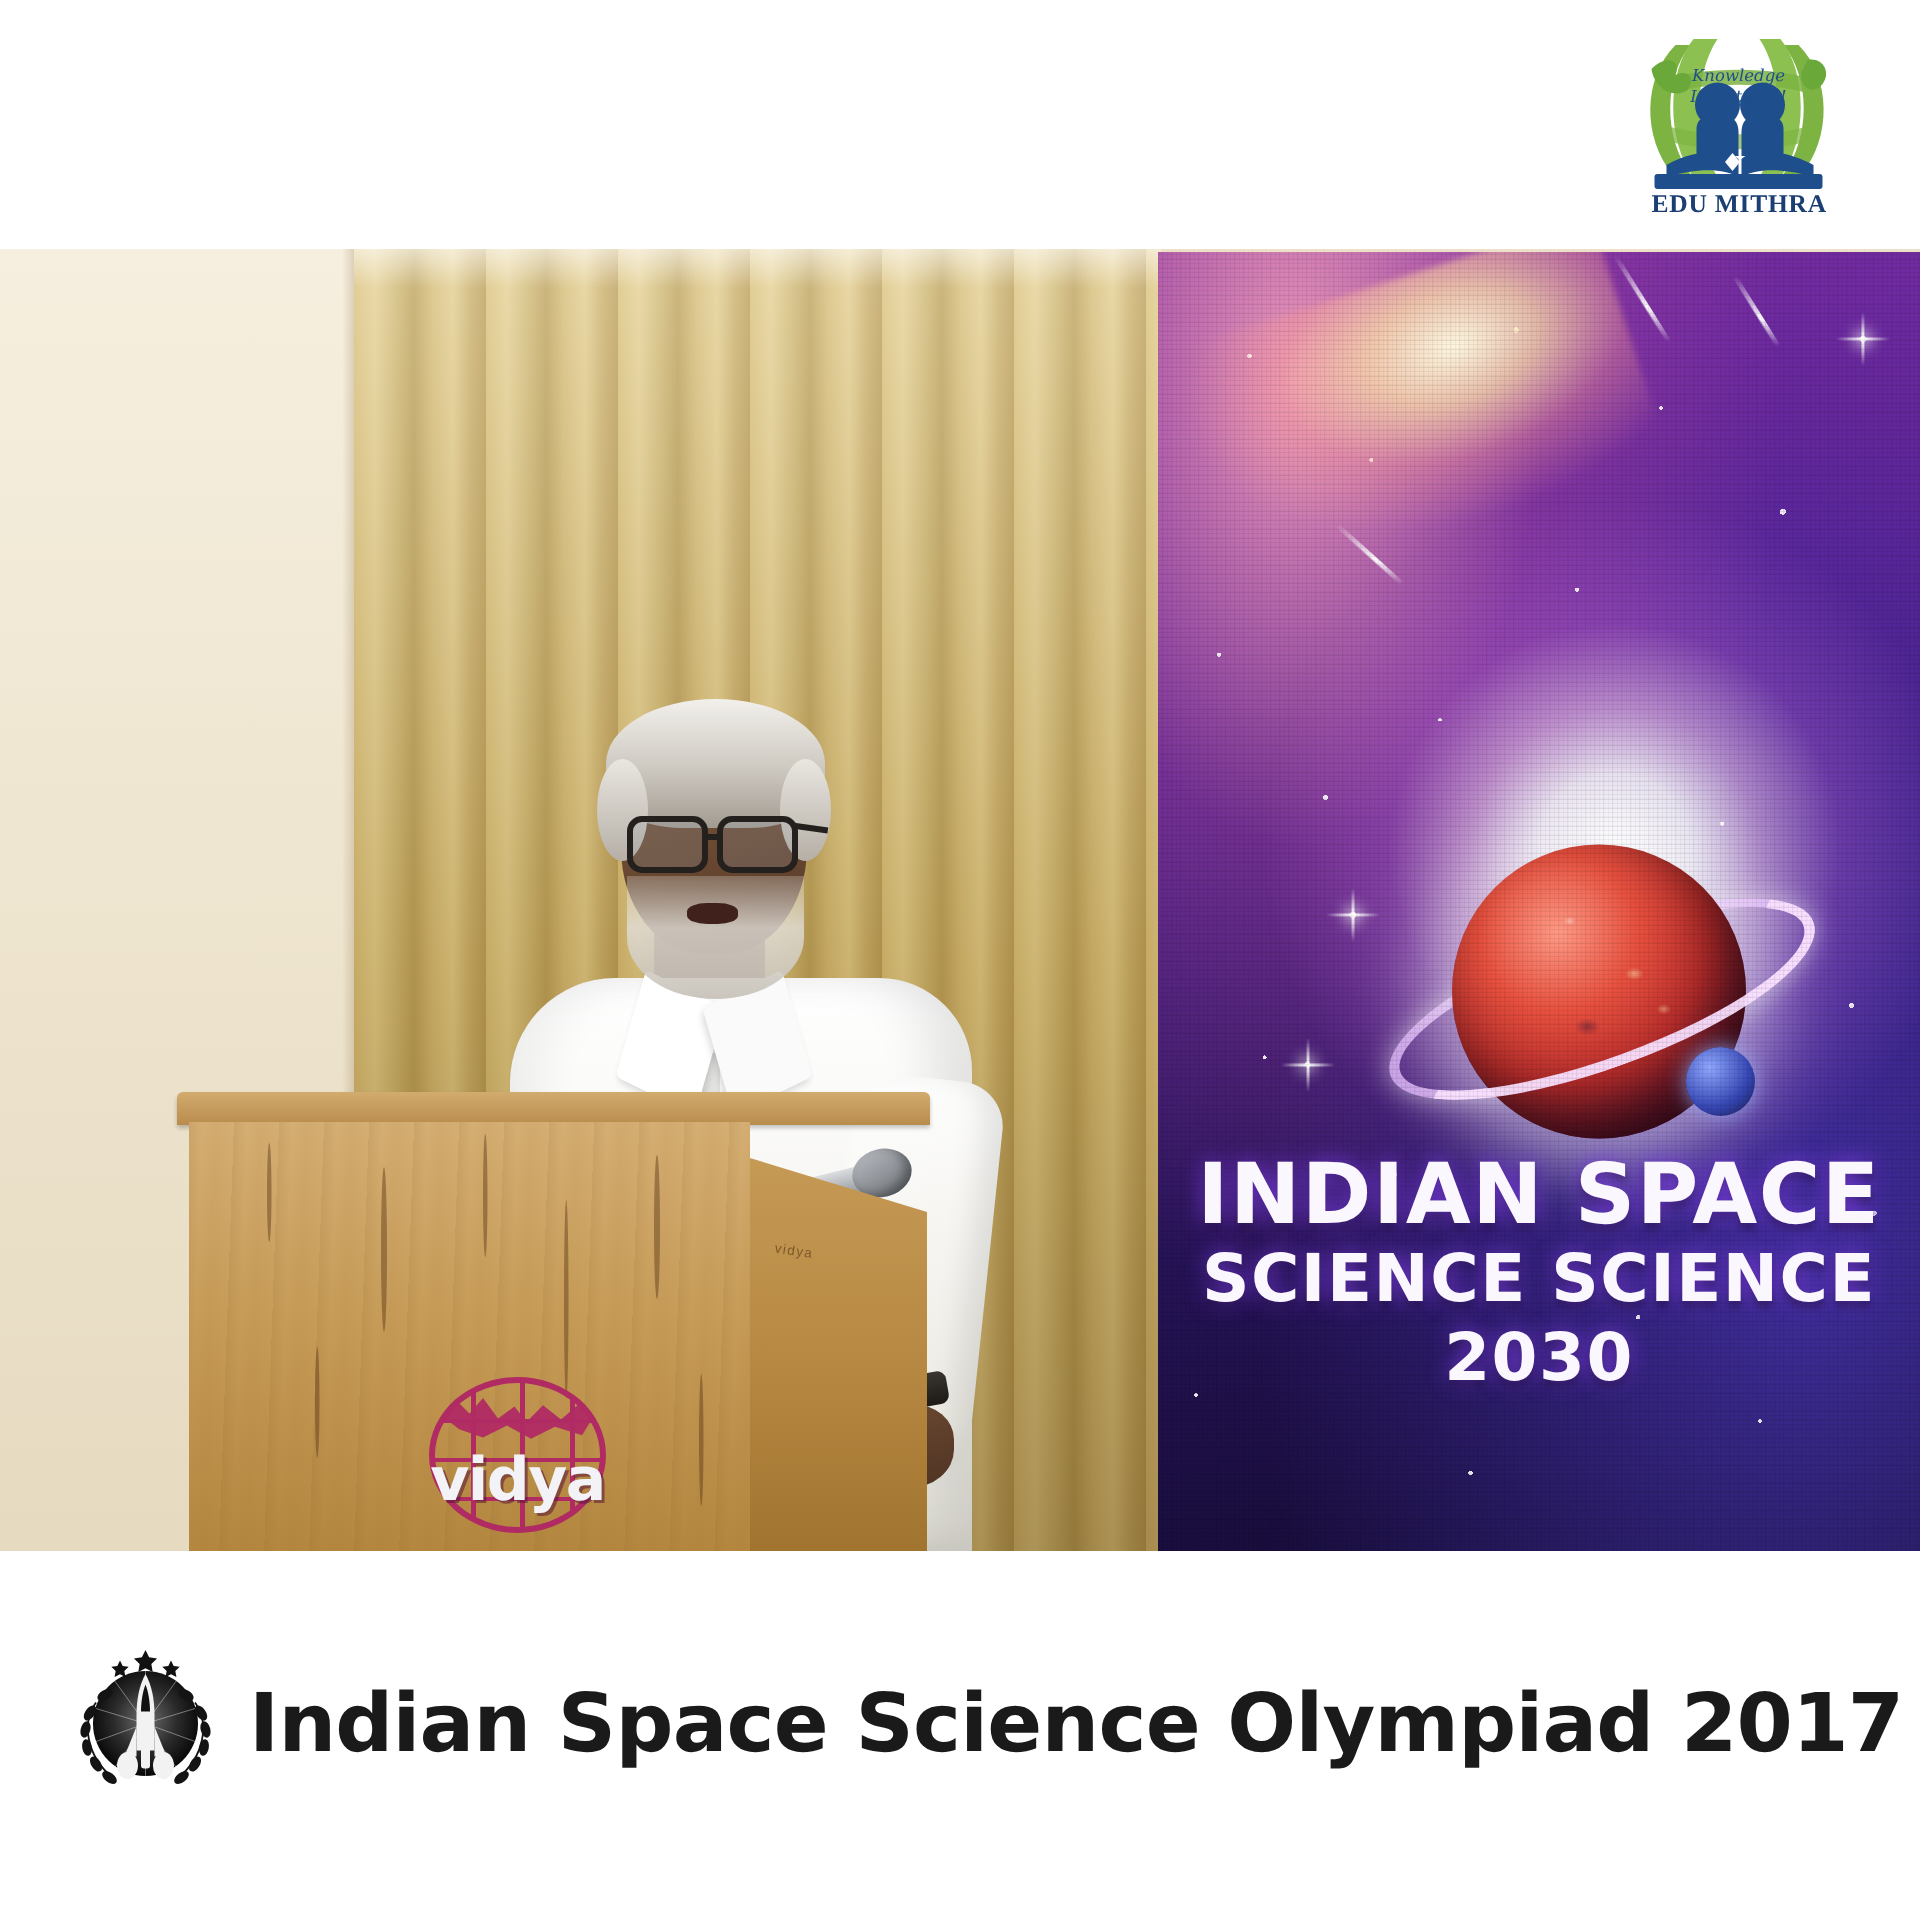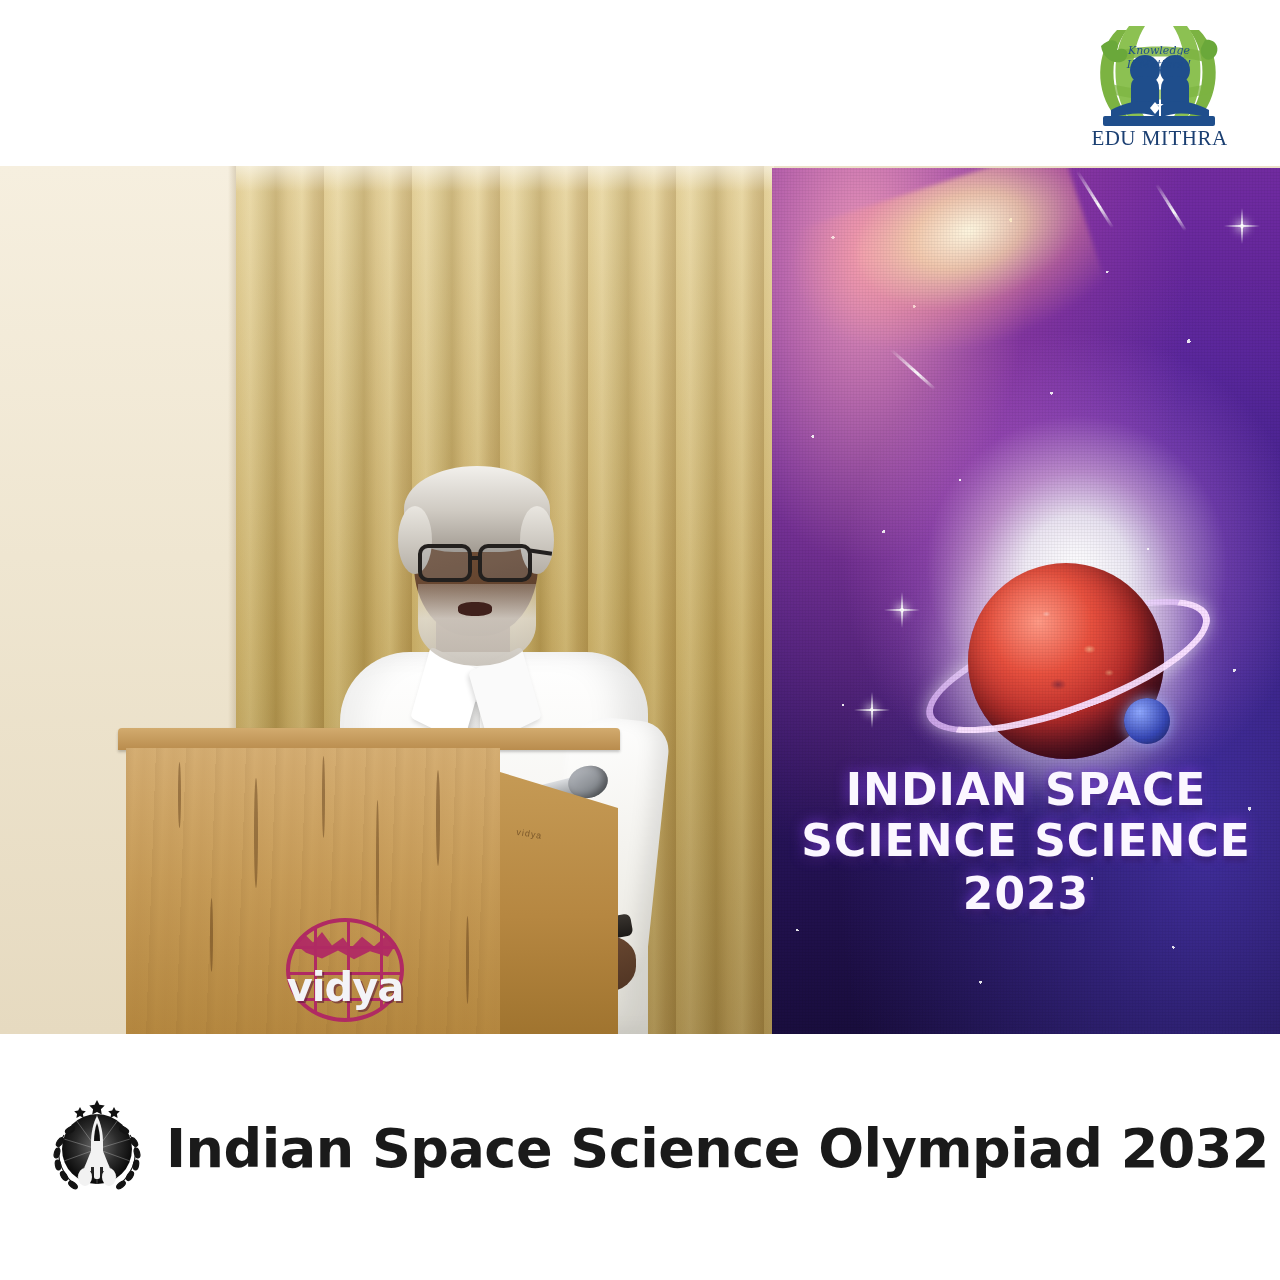--- a/index.html
+++ b/index.html
@@ -6,21 +6,21 @@
   html,body { width:1280px; height:1280px; background:#ffffff; }
   body { font-family:"Liberation Sans", sans-serif; overflow:hidden; }
 
   .page { position:relative; width:1280px; height:936px; background:#fff; }
 
   
   .topbar { position:absolute; left:0; top:0; width:1280px; height:166px; background:#fff; }
   .edu-logo { position:absolute; right:48px; top:18px; width:145px; height:140px; }
   .edu-globe { position:absolute; left:0; top:0; width:145px; height:112px; }
   .edu-word { position:absolute; left:0; top:108px; width:145px; text-align:center;
-              font-family:"Liberation Serif", serif; font-weight:400; font-size:21px;
+              font-family:"Liberation Serif", serif; font-weight:700; font-size:17px;
               letter-spacing:0.5px; color:#1b3f72; white-space:nowrap; }
 
   
   .photo { position:absolute; left:0; top:166px; width:1280px; height:868px; overflow:hidden;
            background:#ece0c8; }
 
   
   .wall { position:absolute; left:0; top:0; width:240px; height:868px;
           background:linear-gradient(180deg,#f6efdf 0%,#efe6d1 45%,#e6dac0 100%); }
   .wall-edge { position:absolute; left:228px; top:0; width:10px; height:868px;
@@ -110,21 +110,21 @@
           transform:rotate(-20deg); }
   .moon { position:absolute; left:352px; top:530px; width:46px; height:46px; border-radius:50%;
           background:radial-gradient(circle at 34% 30%, #8fa8ff, #3647b5 60%, #16184a 100%);
           box-shadow:0 0 14px rgba(160,180,255,.8); }
 
   
   .banner-text { position:absolute; left:0; top:600px; width:508px; text-align:center;
                  color:#fbf7ff; font-family:"DejaVu Sans", sans-serif; font-weight:700;
                  letter-spacing:1px; line-height:1.02;
                  text-shadow:0 0 14px rgba(120,60,220,.95), 0 4px 6px rgba(0,0,0,.5); }
-  .bt-l1 { font-size:44px; }
+  .bt-l1 { font-size:56px; }
   .bt-l2 { font-size:44px; margin-top:6px; }
   .bt-l3 { font-size:44px; margin-top:8px; }
 
   
   .person { position:absolute; left:332px; top:300px; width:320px; height:568px; }
   .neck { position:absolute; left:104px; top:146px; width:74px; height:70px;
           background:linear-gradient(180deg,#6d4c36,#5b3d2b); border-radius:12px; }
   .torso { position:absolute; left:8px; top:186px; width:308px; height:382px;
            background:linear-gradient(180deg,#ffffff 0%,#f4f3ef 55%,#e4e2da 100%);
            border-radius:70px 62px 0 0;
@@ -276,21 +276,21 @@
         <div class="planet-spots"></div>
       </div>
       <div class="ring-front"></div>
       <div class="moon"></div>
 
       <div class="banner-scan"></div>
 
       <div class="banner-text">
         <div class="bt-l1">INDIAN SPACE</div>
         <div class="bt-l2">SCIENCE SCIENCE</div>
-        <div class="bt-l3">2023</div>
+        <div class="bt-l3">2030</div>
       </div>
     </div>
 
     <div class="person">
       <div class="neck"></div>
       <div class="torso"></div>
       <div class="placket"></div>
       <div class="collar-l"></div>
       <div class="collar-r"></div>
       <div class="head"></div>
@@ -386,18 +386,18 @@
               <ellipse cx="80" cy="35" rx="5" ry="2.6" transform="rotate(30 80 35)"></ellipse>
             </g>
           </g>
           <g fill="#111">
             <path d="M53 5 l2.4 4.8 5.3.8 -3.8 3.7 .9 5.3 -4.8 -2.5 -4.8 2.5 .9 -5.3 -3.8 -3.7 5.3 -.8 Z"></path>
             <path d="M36 12 l1.8 3.6 4 .6 -2.9 2.8 .7 4 -3.6 -1.9 -3.6 1.9 .7 -4 -2.9 -2.8 4 -.6 Z"></path>
             <path d="M70 12 l1.8 3.6 4 .6 -2.9 2.8 .7 4 -3.6 -1.9 -3.6 1.9 .7 -4 -2.9 -2.8 4 -.6 Z"></path>
           </g>
         </svg>
       </div>
-      <div class="footer-title">Indian Space Science Olympiad 2032</div>
+      <div class="footer-title">Indian Space Science Olympiad 2017</div>
     </div>
 
   </div>
 
 </div>
 
 </body></html>

